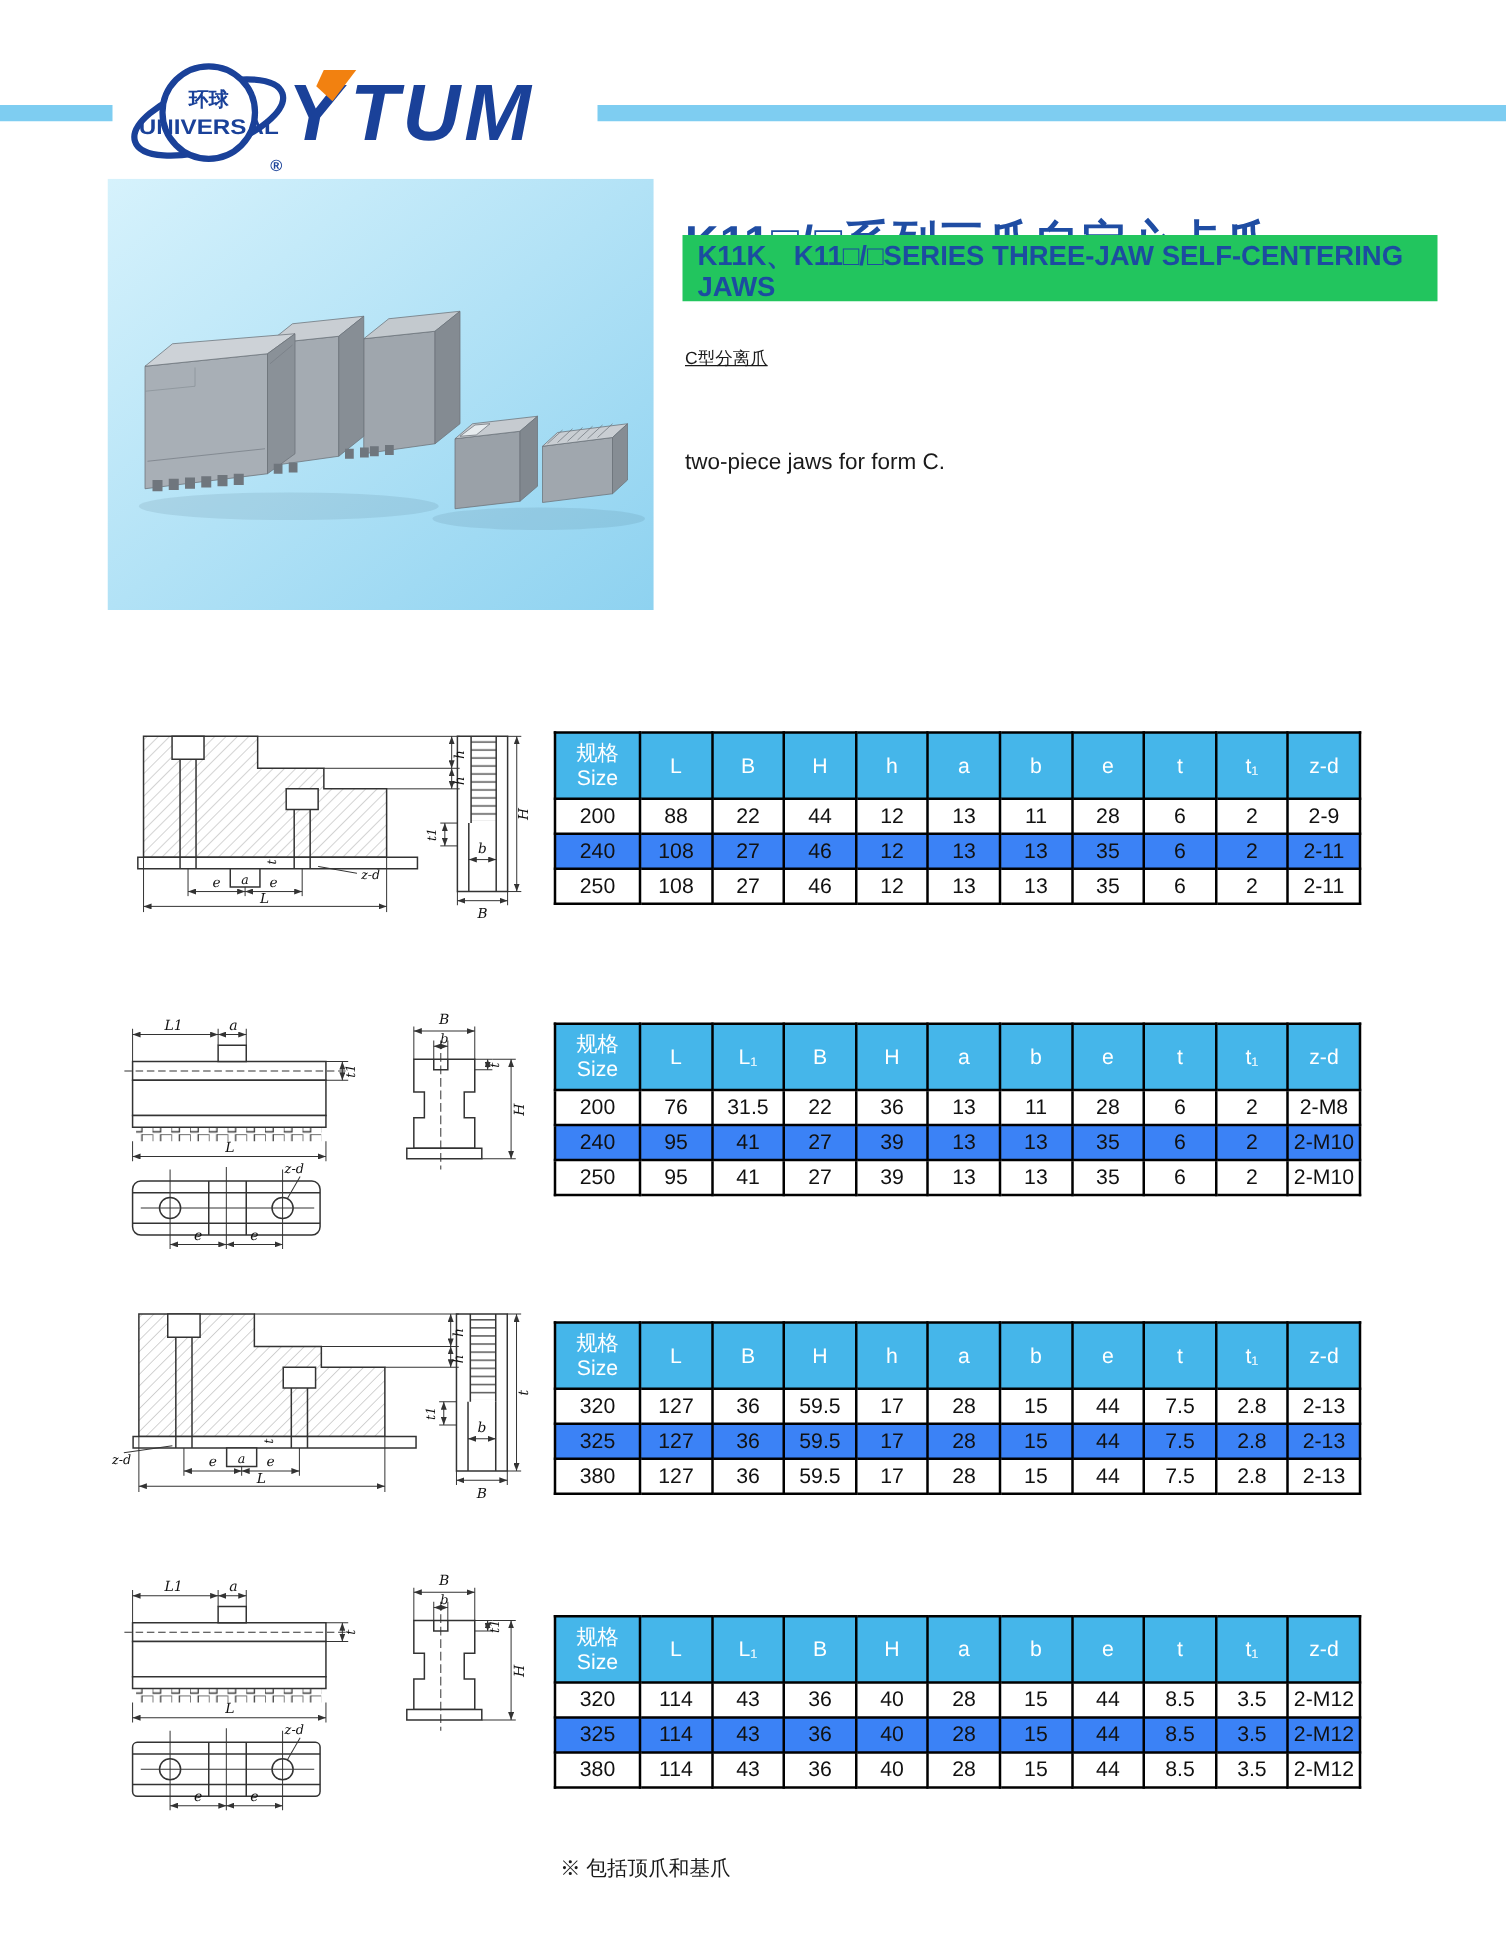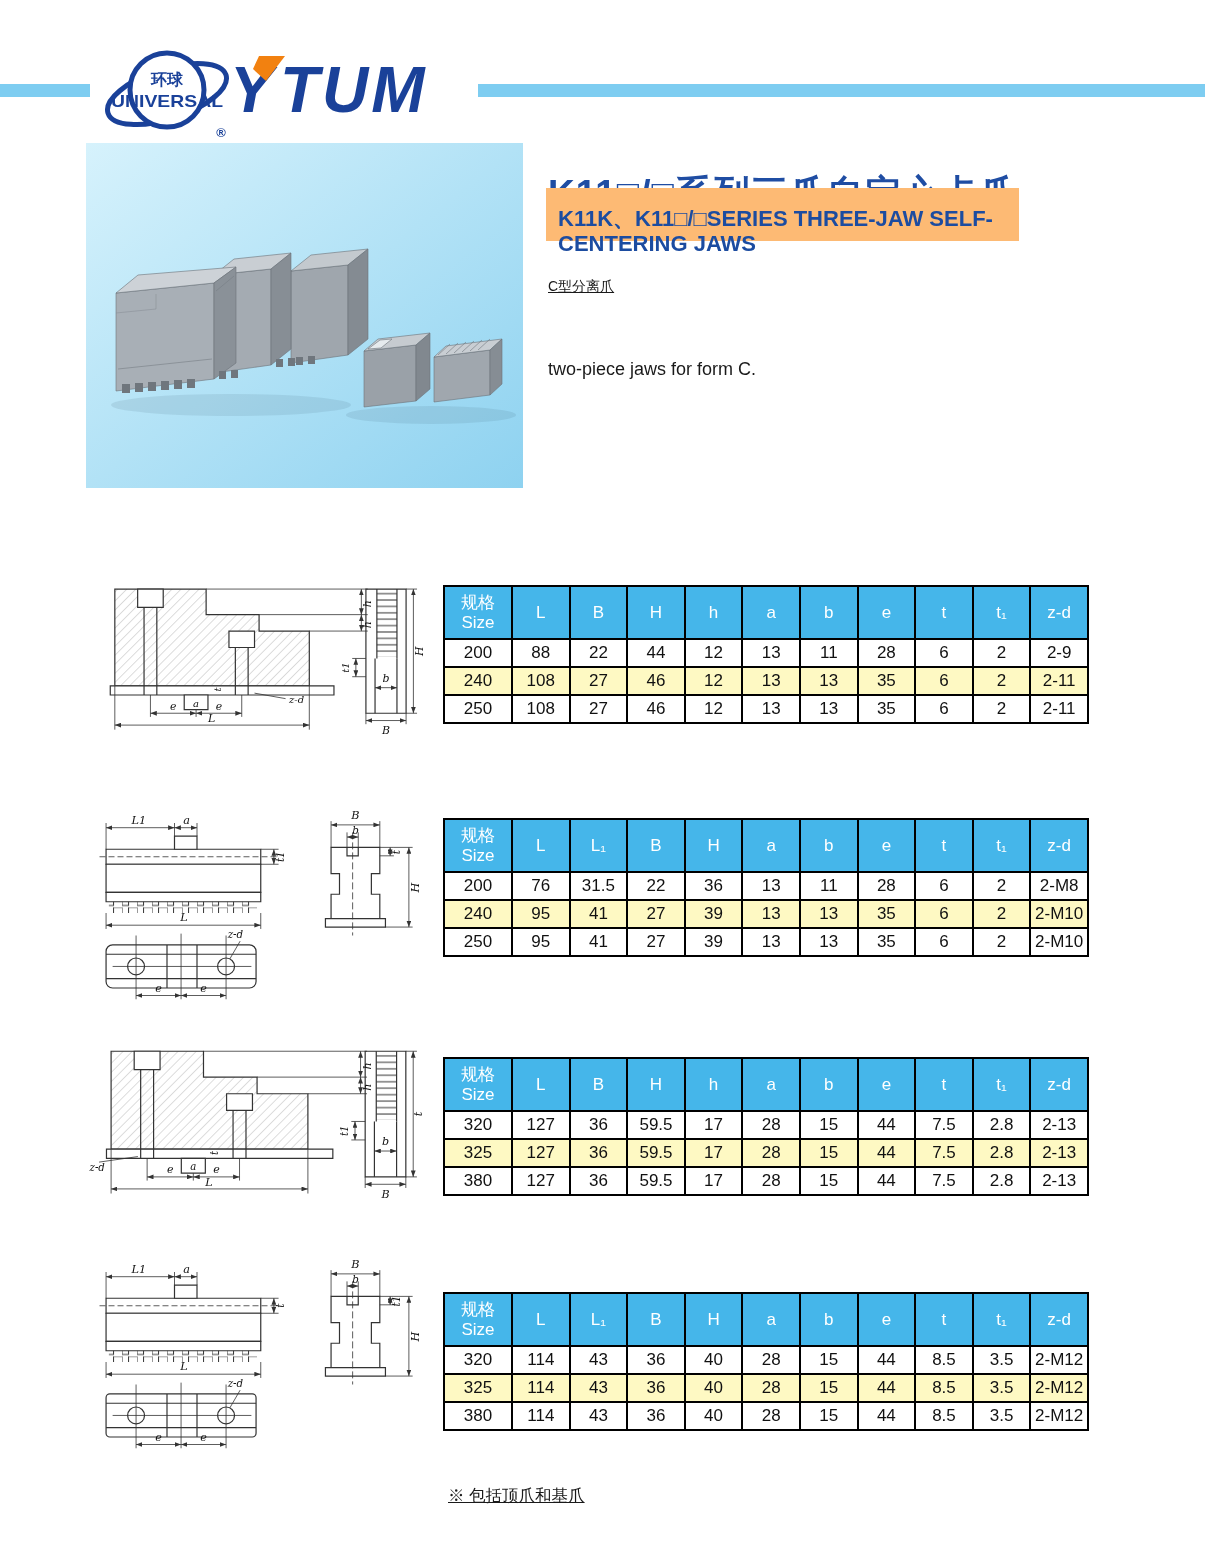--- a/index.html
+++ b/index.html
@@ -4,36 +4,36 @@
 <style>
   html,body{margin:0;padding:0;}
   body{
     width:1205px;height:1558px;position:relative;background:#fff;
     font-family:"Liberation Sans",sans-serif;color:#1a1a1a;overflow:hidden;
   }
   .abs{position:absolute;}
   .bar{background:#7ecdf1;height:13px;}
   
   .title-cn{left:548px;top:124px;width:600px;font-size:37px;font-weight:800;color:#1f4da3;letter-spacing:1px;margin-top:45px;}
-  .banner{left:546px;top:188px;width:473px;height:53px;background:#fdba74;box-sizing:border-box;
-          padding:19px 12px;font-size:22px;font-weight:700;color:#1c4ca0;line-height:1.12;}
+  .banner{left:546px;top:188px;width:604px;height:53px;background:#22c55e;box-sizing:border-box;
+          padding:5px 12px;font-size:22px;font-weight:700;color:#1c4ca0;line-height:1.12;}
   .sub-cn{left:548px;top:278px;font-size:14px;text-decoration:underline;}
   .sub-en{left:548px;top:311px;font-size:18px;margin-top:48px;}
   
   table.spec{border-collapse:collapse;table-layout:fixed;width:646px;font-size:17px;background:#fff;}
   .spec th{background:#45b6ea;color:#fff;font-weight:500;height:51px;border:2px solid #000;
            white-space:pre-line;line-height:1.15;text-align:center;padding:0;}
   .spec td{border:2px solid #000;text-align:center;height:26px;padding:0;color:#111;background:#fff;}
-  .spec tr.alt td{background:#fef9c3;}
+  .spec tr.alt td{background:#3b82f6;}
   .spec th:first-child{width:66px;}
   
   .drawing line,.drawing path,.drawing rect,.drawing circle,.drawing polyline{vector-effect:non-scaling-stroke;}
   .lbl{font-family:"DejaVu Serif",serif;font-style:italic;font-size:12px;fill:#111;text-anchor:middle;}
   .lbl-sm{font-family:"DejaVu Serif",serif;font-style:italic;font-size:11px;fill:#111;text-anchor:middle;}
-  .foot{left:448px;top:1484px;font-size:16.5px;line-height:1.35;text-decoration:underline;}
+  .foot{left:448px;top:1484px;font-size:16.5px;line-height:1.35;}
   .gtext{fill:#1a4199;font-weight:bold;text-anchor:middle;font-family:"Liberation Sans",sans-serif;}
 </style>
 </head>
 <body>
 
 <div class="abs bar" style="left:0;top:84px;width:90px;"></div>
 <div class="abs bar" style="left:478px;top:84px;width:727px;"></div>
 
 <svg class="abs" style="left:103px;top:44px;" width="135" height="96" viewBox="0 0 135 96">
   <ellipse cx="64" cy="50" rx="62" ry="25" transform="rotate(-18 64 50)" fill="none" stroke="#1a4199" stroke-width="5"></ellipse>

